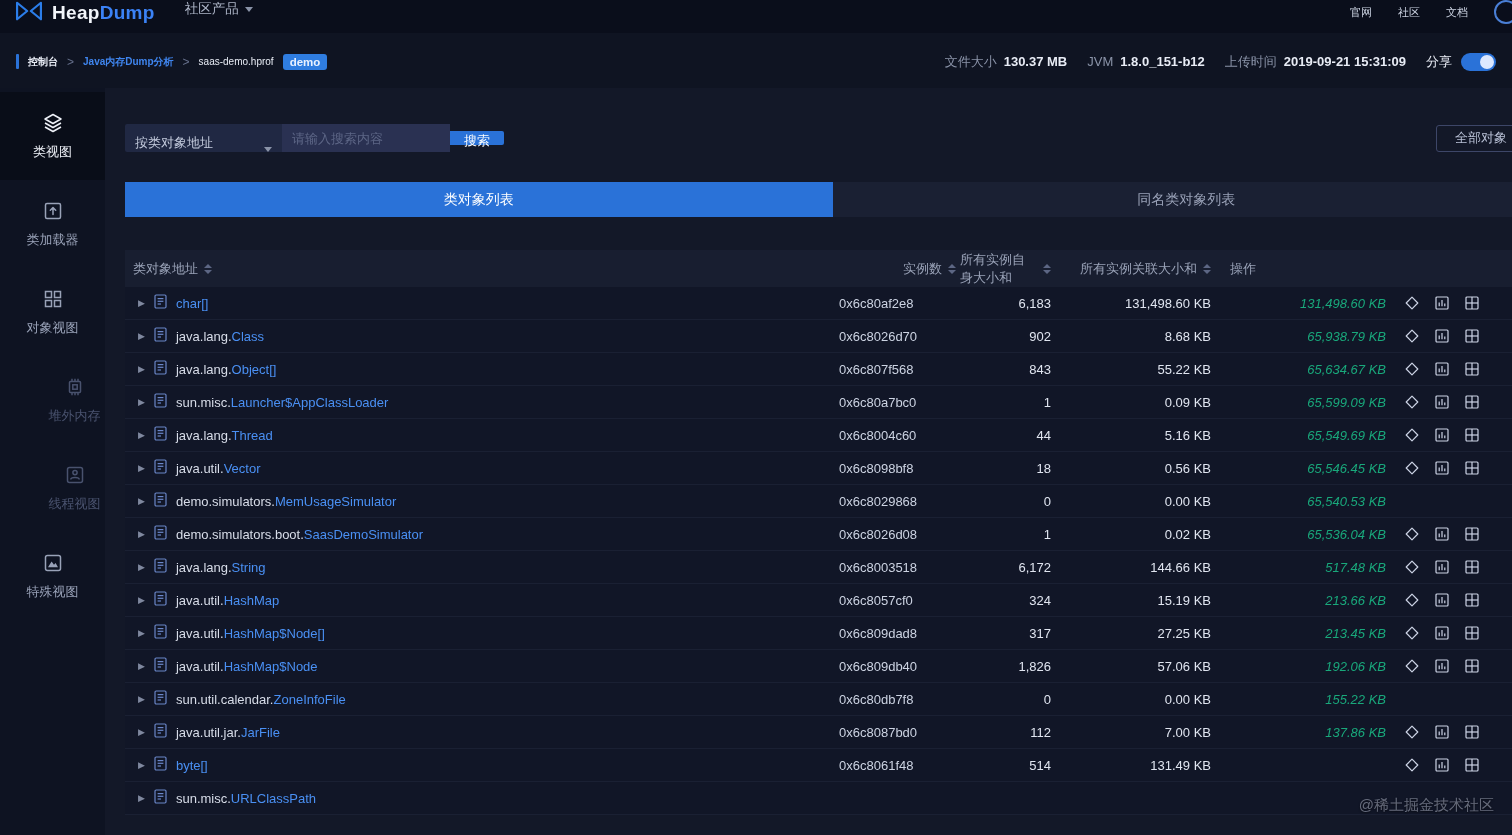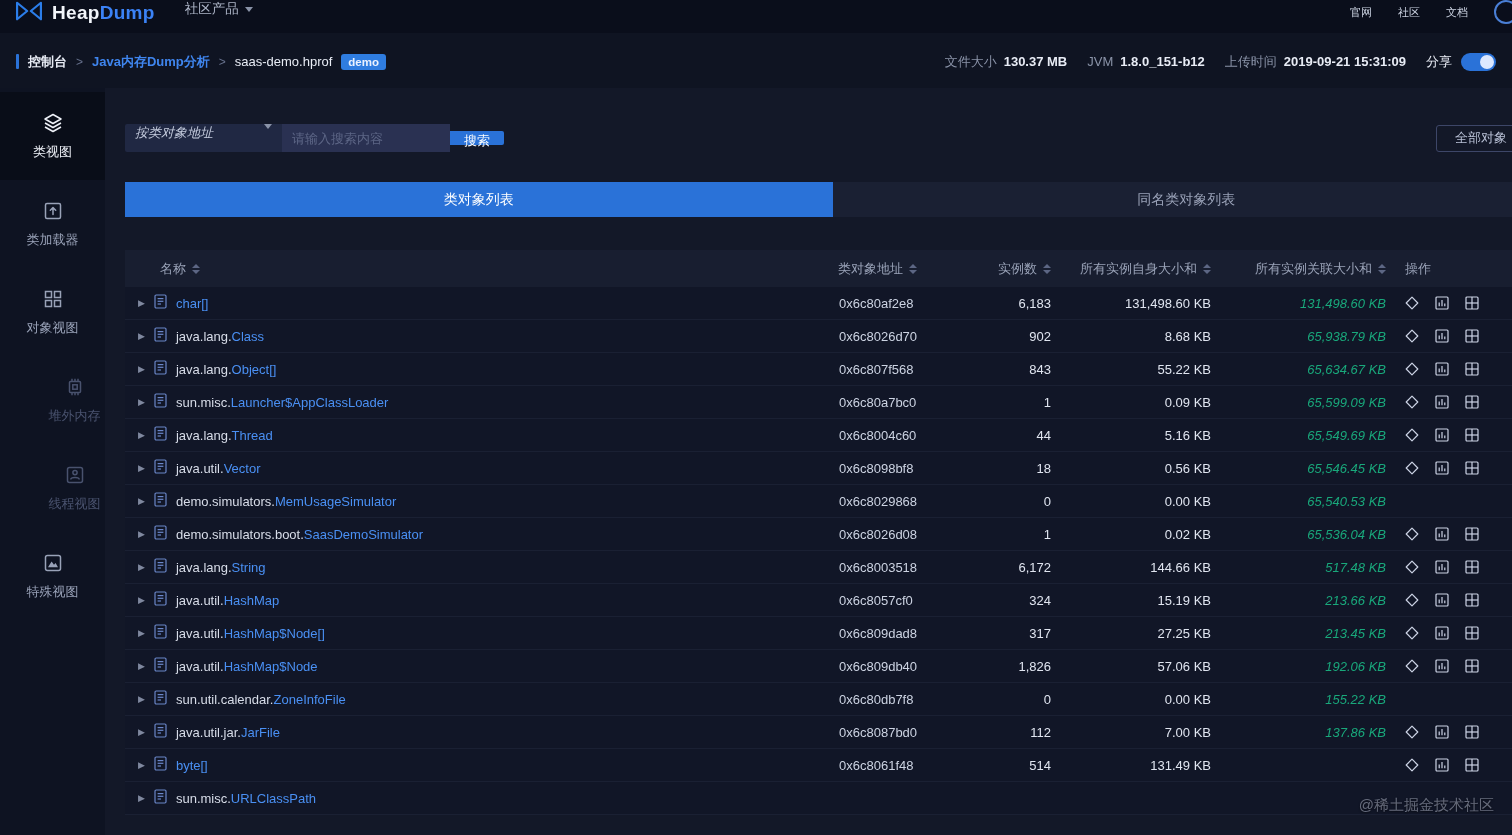--- a/index.html
+++ b/index.html
@@ -17,21 +17,21 @@
   .navbar-right{margin-left:auto;display:flex;gap:26px;color:#ccd3e2;font-size:11px;align-items:center;}
   .navbar-right span{cursor:pointer;}
   .nav-avatar{width:24px;height:24px;border-radius:50%;border:2px solid #4a7fd6;margin-right:-20px;flex-shrink:0;}
 
   .caret-down{width:0;height:0;border-left:4px solid transparent;border-right:4px solid transparent;border-top:5px solid #8a93a8;display:inline-block;}
 
   
   .breadcrumb-bar{height:55px;background:#0f1422;display:flex;align-items:center;padding:2px 16px 0 16px;flex-shrink:0;}
   .crumb-left{display:flex;align-items:center;gap:9px;}
   .accent-bar{width:3px;height:15px;background:#2a72d8;border-radius:1px;}
-  .crumb{font-size:13px;font-weight:bold;color:#e8ecf5;cursor:pointer;}
+  .crumb{font-size:10px;font-weight:bold;color:#e8ecf5;cursor:pointer;}
   .crumb.link{color:#3f85ee;}
   .crumb.file{font-weight:normal;}
   .crumb-sep{color:#66708c;font-size:12px;}
   .badge{background:#2f7de0;color:#eaf2ff;font-size:11.5px;padding:2px 7px;border-radius:3px;font-weight:bold;}
   .crumb-right{margin-left:auto;display:flex;align-items:center;gap:20px;font-size:13px;}
   .meta{display:flex;align-items:center;gap:7px;}
   .meta .m-label{color:#8a93a8;text-align:center;}
   .meta .m-value{color:#e8ecf5;font-weight:bold;}
   .share{display:flex;align-items:center;gap:9px;}
   .share .s-label{color:#e8ecf5;}
@@ -46,21 +46,21 @@
   .side-item.disabled{color:#49526e;cursor:default;padding-left:44px;}
   .side-item svg{display:block;}
 
   .main{flex:1;background:#131828;position:relative;overflow:hidden;display:flex;flex-direction:column;}
   .tab-strip{height:38px;background:#0b0f1d;display:flex;flex-shrink:0;}
   .page-tab{width:175px;background:#131828;color:#e8ecf5;font-size:13.5px;display:flex;align-items:center;justify-content:center;cursor:pointer;}
 
   .content{padding:36px 0 0 20px;flex:1;min-height:0;}
 
   .search-row{display:flex;align-items:center;height:28px;}
-  .filter-select{width:157px;height:28px;background:#202843;color:#c5ccde;font-size:13px;display:flex;align-items:flex-start;justify-content:space-between;padding:0 10px;border-radius:2px 0 0 2px;cursor:pointer;font-style:italic;}
+  .filter-select{width:157px;height:28px;background:#202843;color:#c5ccde;font-size:13px;display:flex;align-items:flex-end;justify-content:space-between;padding:0 10px;border-radius:2px 0 0 2px;cursor:pointer;}
   .search-input{width:168px;height:28px;background:#2a3152;border:none;outline:none;color:#dfe4f0;font-size:13px;padding:0 10px;font-family:inherit;}
   .search-input::placeholder{color:#5d6686;}
   .search-btn{width:54px;height:14px;background:#2a72d8;color:#fff;font-size:13px;border:none;border-radius:0 2px 2px 0;cursor:pointer;font-family:inherit;}
   .all-objects-btn{margin-left:auto;height:27px;padding:0 18px;background:transparent;border:1px solid #3d4668;color:#b9c1d6;font-size:13px;border-radius:3px;cursor:pointer;margin-right:-14px;font-family:inherit;white-space:nowrap;}
 
   .big-tabs{margin-top:30px;display:flex;width:1415px;height:35px;}
   .big-tab{flex:1;display:flex;align-items:center;justify-content:center;font-size:14px;cursor:pointer;}
   .big-tab.active{background:#2a72d8;color:#fff;}
   .big-tab:not(.active){background:#1a2033;color:#9aa2b8;}
 
@@ -233,27 +233,20 @@
           <button class="all-objects-btn">全部对象</button>
         </div>
 
         <div class="big-tabs">
           <div class="big-tab active">类对象列表</div>
           <div class="big-tab">同名类对象列表</div>
         </div>
 
         <div class="table">
           <div class="thead">
-            <div class="th-name">
-              <span>名称</span>
-              <span class="sort">
-                  <i class="up"></i>
-                  <i class="down"></i>
-                </span>
-            </div>
             <div class="th-addr">
               <span>类对象地址</span>
               <span class="sort">
                   <i class="up"></i>
                   <i class="down"></i>
                 </span>
             </div>
             <div class="th-right">
               <span>实例数</span>
               <span class="sort">

